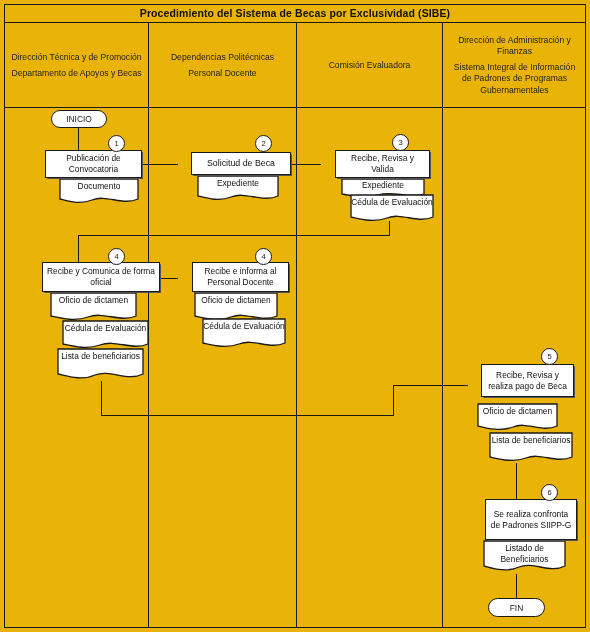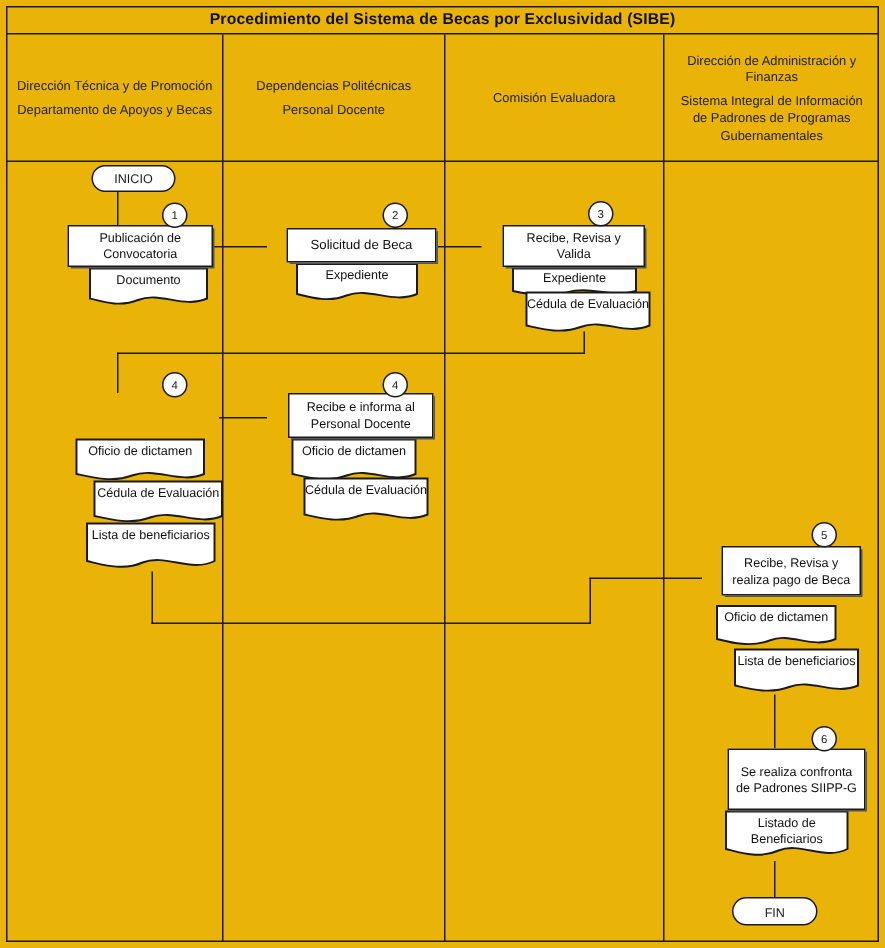--- a/index.html
+++ b/index.html
@@ -100,21 +100,21 @@
 
   <div class="ln lnv" style="left:101px;top:381px;height:35px;"></div>
   <div class="ln lnh" style="left:101px;top:415px;width:293px;"></div>
   <div class="ln lnv" style="left:393px;top:385px;height:31px;"></div>
   <div class="ln lnh" style="left:393px;top:385px;width:75px;"></div>
 
   <div class="ln lnv" style="left:516px;top:463px;height:36px;"></div>
 
   <div class="ln lnv" style="left:516px;top:574px;height:24px;"></div>
 
-  <div class="term" style="left:51px;top:110px;width:56px;height:18px;margin-left:10px;">
+  <div class="term" style="left:51px;top:110px;width:56px;height:18px;">
     <span>INICIO</span>
   </div>
 
   <div class="num" style="left:108px;top:135px;">
     <span>1</span>
   </div>
   <div class="proc" style="left:30px;top:150px;width:97px;height:28px;">
     <span>Publicación  de Convocatoria</span>
   </div>
 
@@ -123,20 +123,23 @@
         <path d="M1,1 L79,1 L79,21 C63,28 48,16 33,22 C21,27 9,23 1,21 Z" fill="#fff" stroke="#1a1a1a" stroke-width="1.3"></path>
       </svg>
     <div class="doclbl" style="height:28px;">
         <span>Documento</span>
       </div>
   </div>
 
   <div class="num" style="left:108px;top:248px;">
     <span>4</span>
   </div>
+  <div class="proc" style="left:27px;top:262px;width:118px;height:30px;">
+    <span>Recibe y Comunica de forma oficial</span>
+  </div>
 
   <div class="docwrap" style="left:50px;top:292px;width:87px;height:31px;">
     <svg width="87" height="31" viewBox="0 0 87 31">
         <path d="M1,1 L86,1 L86,24 C70,31 54,19 38,25 C25,30 10,26 1,24 Z" fill="#fff" stroke="#1a1a1a" stroke-width="1.3"></path>
       </svg>
     <div class="doclbl" style="height:31px;">
         <span>Oficio de dictamen</span>
       </div>
   </div>
   <div class="docwrap" style="left:62px;top:320px;width:87px;height:31px;">

